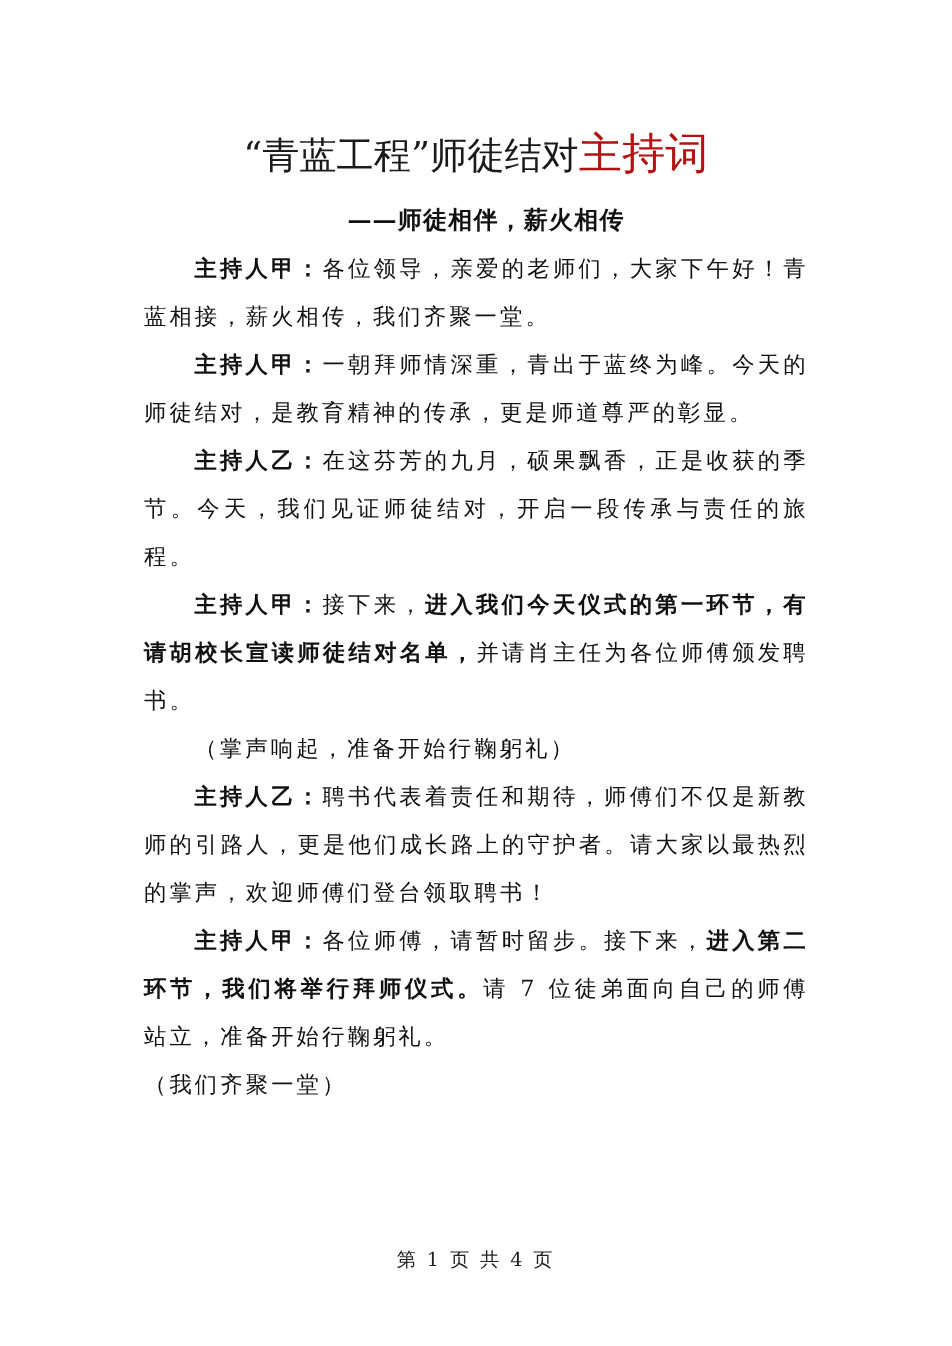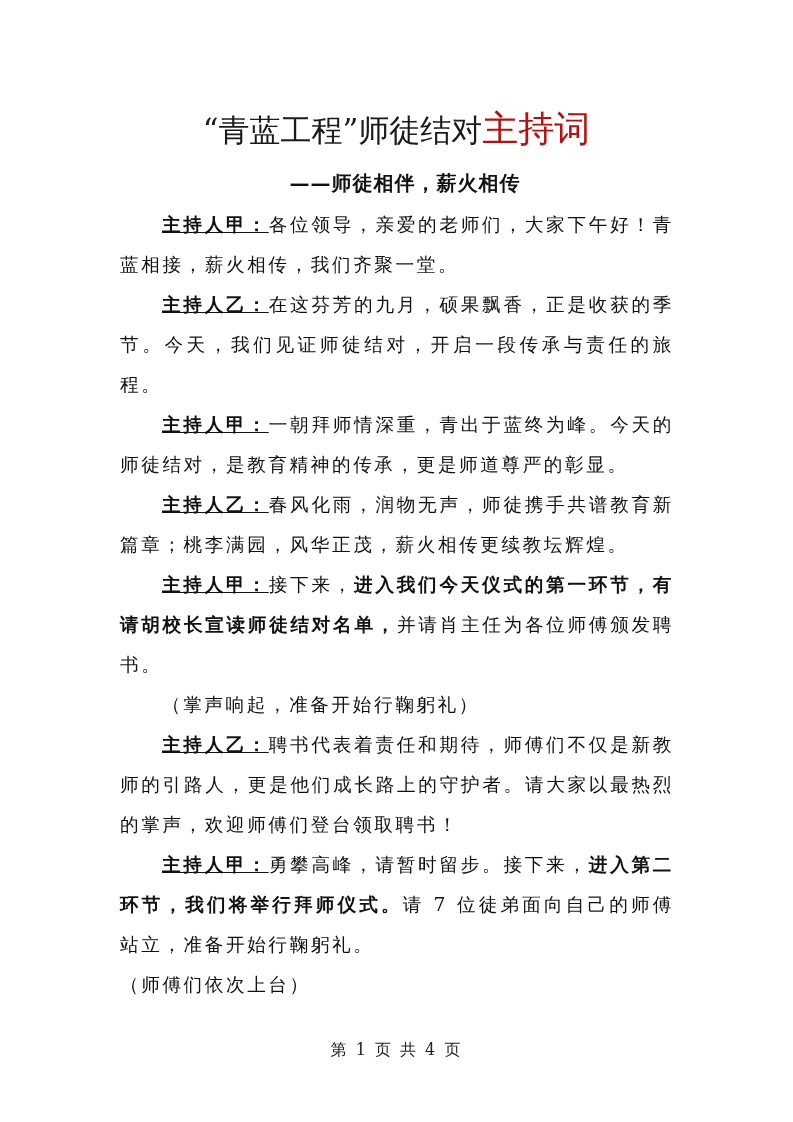--- a/index.html
+++ b/index.html
@@ -8,21 +8,21 @@
   .page { position: absolute; left: 0; top: 0; width: 793px; height: 1072px; background: #fff; }
   .title { position: absolute; left: 0; right: 0; top: 106px; text-align: center;
            font-size: 31px; line-height: 46px; color: #1a1a1a; white-space: nowrap; }
   .title .accent { color: #b31212; font-size: 36px; }
   .subtitle { position: absolute; left: 0; right: 0; top: 166px; text-align: center;
               font-size: 20px; line-height: 34px; font-weight: bold; color: #111; letter-spacing: 1px; margin-left: 17px; }
   .body { position: absolute; left: 120px; top: 205px; width: 554px;
           font-size: 18.6px; line-height: 40px; letter-spacing: 2.6px; text-align: justify; }
   .para { margin: 0; text-indent: 42px; }
   .para.noindent { text-indent: 0; }
-  .speaker { font-weight: bold; text-decoration: underline; }
+  .speaker { font-weight: bold; }
   .strong { font-weight: bold; }
   .footer { position: absolute; left: 0; right: 0; top: 1040px; text-align: center;
             font-size: 16px; color: #222; letter-spacing: 2px; }
 </style>
 </head>
 <body>
 
 <div class="page">
 
   <div class="title">
@@ -31,49 +31,46 @@
 
   <div class="subtitle">——师徒相伴，薪火相传</div>
 
   <div class="body">
 
     <p class="para">
       <span class="speaker">主持人甲：</span><span>各位领导，亲爱的老师们，大家下午好！青蓝相接，薪火相传，我们齐聚一堂。</span>
     </p>
 
     <p class="para">
-      <span class="speaker">主持人乙：</span><span>在这芬芳的九月，硕果飘香，正是收获的季节。今天，我们见证师徒结对，开启一段传承与责任的旅程。</span>
-    </p>
-
-    <p class="para">
       <span class="speaker">主持人甲：</span><span>一朝拜师情深重，青出于蓝终为峰。今天的师徒结对，是教育精神的传承，更是师道尊严的彰显。</span>
     </p>
 
     <p class="para">
-      <span class="speaker">主持人乙：</span><span>春风化雨，润物无声，师徒携手共谱教育新篇章；桃李满园，风华正茂，薪火相传更续教坛辉煌。</span>
+      <span class="speaker">主持人乙：</span><span>在这芬芳的九月，硕果飘香，正是收获的季节。今天，我们见证师徒结对，开启一段传承与责任的旅程。</span>
     </p>
+
 
 
     <p class="para">
       <span class="speaker">主持人甲：</span><span>接下来，</span><span class="strong">进入我们今天仪式的第一环节，有请胡校长宣读师徒结对名单，</span><span>并请肖主任为各位师傅颁发聘书。</span>
     </p>
 
     <p class="para">
       <span>（掌声响起，准备开始行鞠躬礼）</span>
     </p>
 
     <p class="para">
       <span class="speaker">主持人乙：</span><span>聘书代表着责任和期待，师傅们不仅是新教师的引路人，更是他们成长路上的守护者。请大家以最热烈的掌声，欢迎师傅们登台领取聘书！</span>
     </p>
 
     <p class="para">
-      <span class="speaker">主持人甲：</span><span>勇攀高峰，请暂时留步。接下来，</span><span class="strong">进入第二环节，我们将举行拜师仪式。</span><span>请 7 位徒弟面向自己的师傅站立，准备开始行鞠躬礼。</span>
+      <span class="speaker">主持人甲：</span><span>各位师傅，请暂时留步。接下来，</span><span class="strong">进入第二环节，我们将举行拜师仪式。</span><span>请 7 位徒弟面向自己的师傅站立，准备开始行鞠躬礼。</span>
     </p>
 
     <p class="para noindent">
-      <span>（师傅们依次上台）</span>
+      <span>（我们齐聚一堂）</span>
     </p>
 
   </div>
 
   <div class="footer">第 1 页 共 4 页</div>
 
 </div>
 
 </body></html>

